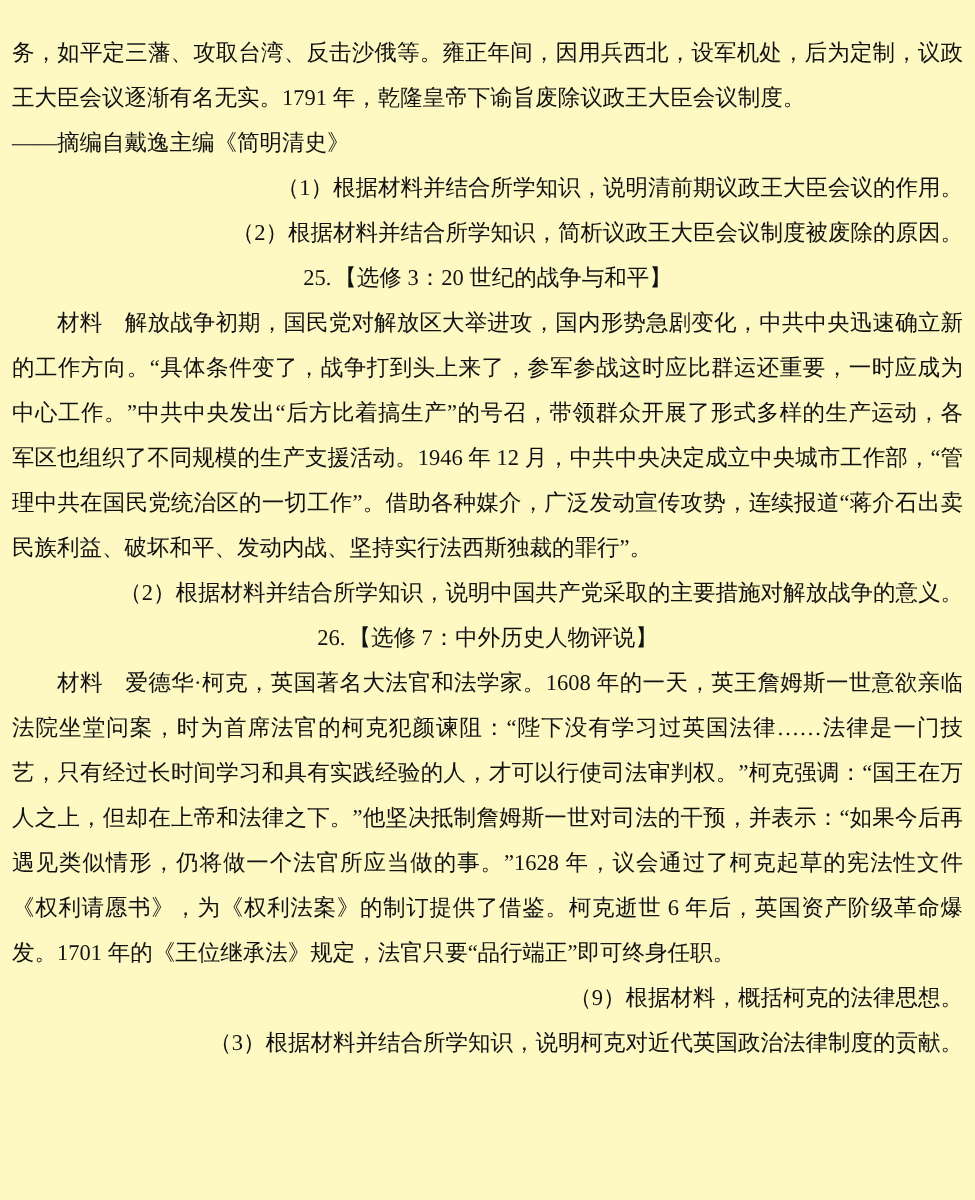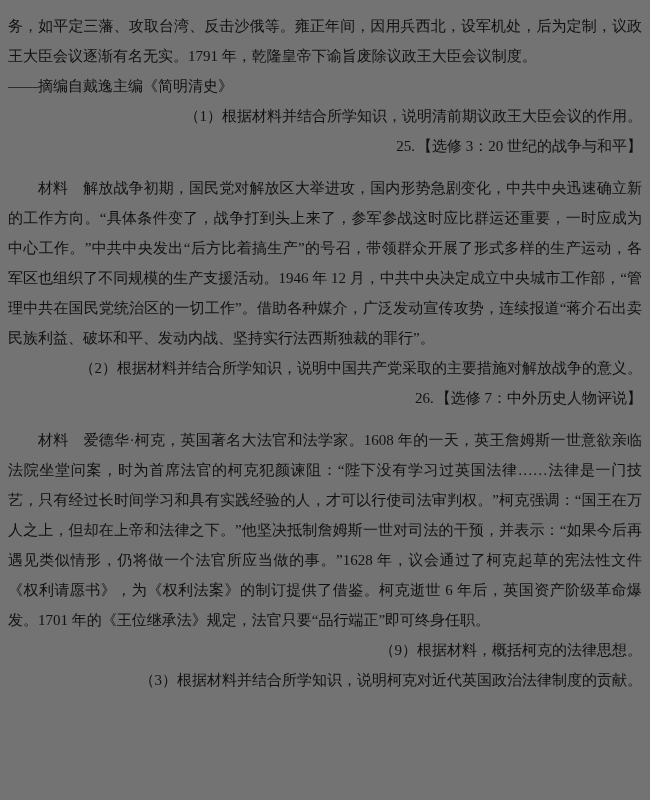--- a/index.html
+++ b/index.html
@@ -1,44 +1,45 @@
 <!DOCTYPE html>
 <html><head>
 <meta charset="utf-8">
 <style>
   html, body { margin: 0; padding: 0; background: #ffffff; }
   .page {
     width: 650px;
     height: 800px;
     box-sizing: border-box;
-    padding: 11px 8px 0 8px;
-    background: #737373;
+    padding: 21px 8px 0 8px;
+    background: #fef9c3;
     color: #111111;
     font-family: "Liberation Serif", "DejaVu Serif", serif;
     font-size: 15px;
     line-height: 30px;
     overflow: hidden;
   }
   p { margin: 0; text-align: justify; }
   .attribution { text-align: left; }
-  .material { text-indent: 2em; margin-top: 12px; }
+  .material { text-indent: 2em; }
   .material-label { margin-right: 1em; }
-  .q-header { text-align: right; }
+  .q-header { text-align: center; }
   .q-number { margin-right: 2px; }
   .sub-question { text-align: right; }
 </style>
 </head>
 <body>
 
 <div class="page">
 
   <section>
     <p class="material-tail">务，如平定三藩、攻取台湾、反击沙俄等。雍正年间，因用兵西北，设军机处，后为定制，议政王大臣会议逐渐有名无实。1791 年，乾隆皇帝下谕旨废除议政王大臣会议制度。</p>
     <p class="attribution">——摘编自戴逸主编《简明清史》</p>
     <p class="sub-question">（1）根据材料并结合所学知识，说明清前期议政王大臣会议的作用。</p>
+    <p class="sub-question">（2）根据材料并结合所学知识，简析议政王大臣会议制度被废除的原因。</p>
   </section>
 
   <section>
     <p class="q-header">
       <span class="q-number">25.</span><span>【选修 3：20 世纪的战争与和平】</span>
     </p>
     <p class="material">
       <span class="material-label">材料</span><span>解放战争初期，国民党对解放区大举进攻，国内形势急剧变化，中共中央迅速确立新的工作方向。“具体条件变了，战争打到头上来了，参军参战这时应比群运还重要，一时应成为中心工作。”中共中央发出“后方比着搞生产”的号召，带领群众开展了形式多样的生产运动，各军区也组织了不同规模的生产支援活动。1946 年 12 月，中共中央决定成立中央城市工作部，“管理中共在国民党统治区的一切工作”。借助各种媒介，广泛发动宣传攻势，连续报道“蒋介石出卖民族利益、破坏和平、发动内战、坚持实行法西斯独裁的罪行”。</span>
     </p>
     <p class="sub-question">（2）根据材料并结合所学知识，说明中国共产党采取的主要措施对解放战争的意义。</p>

